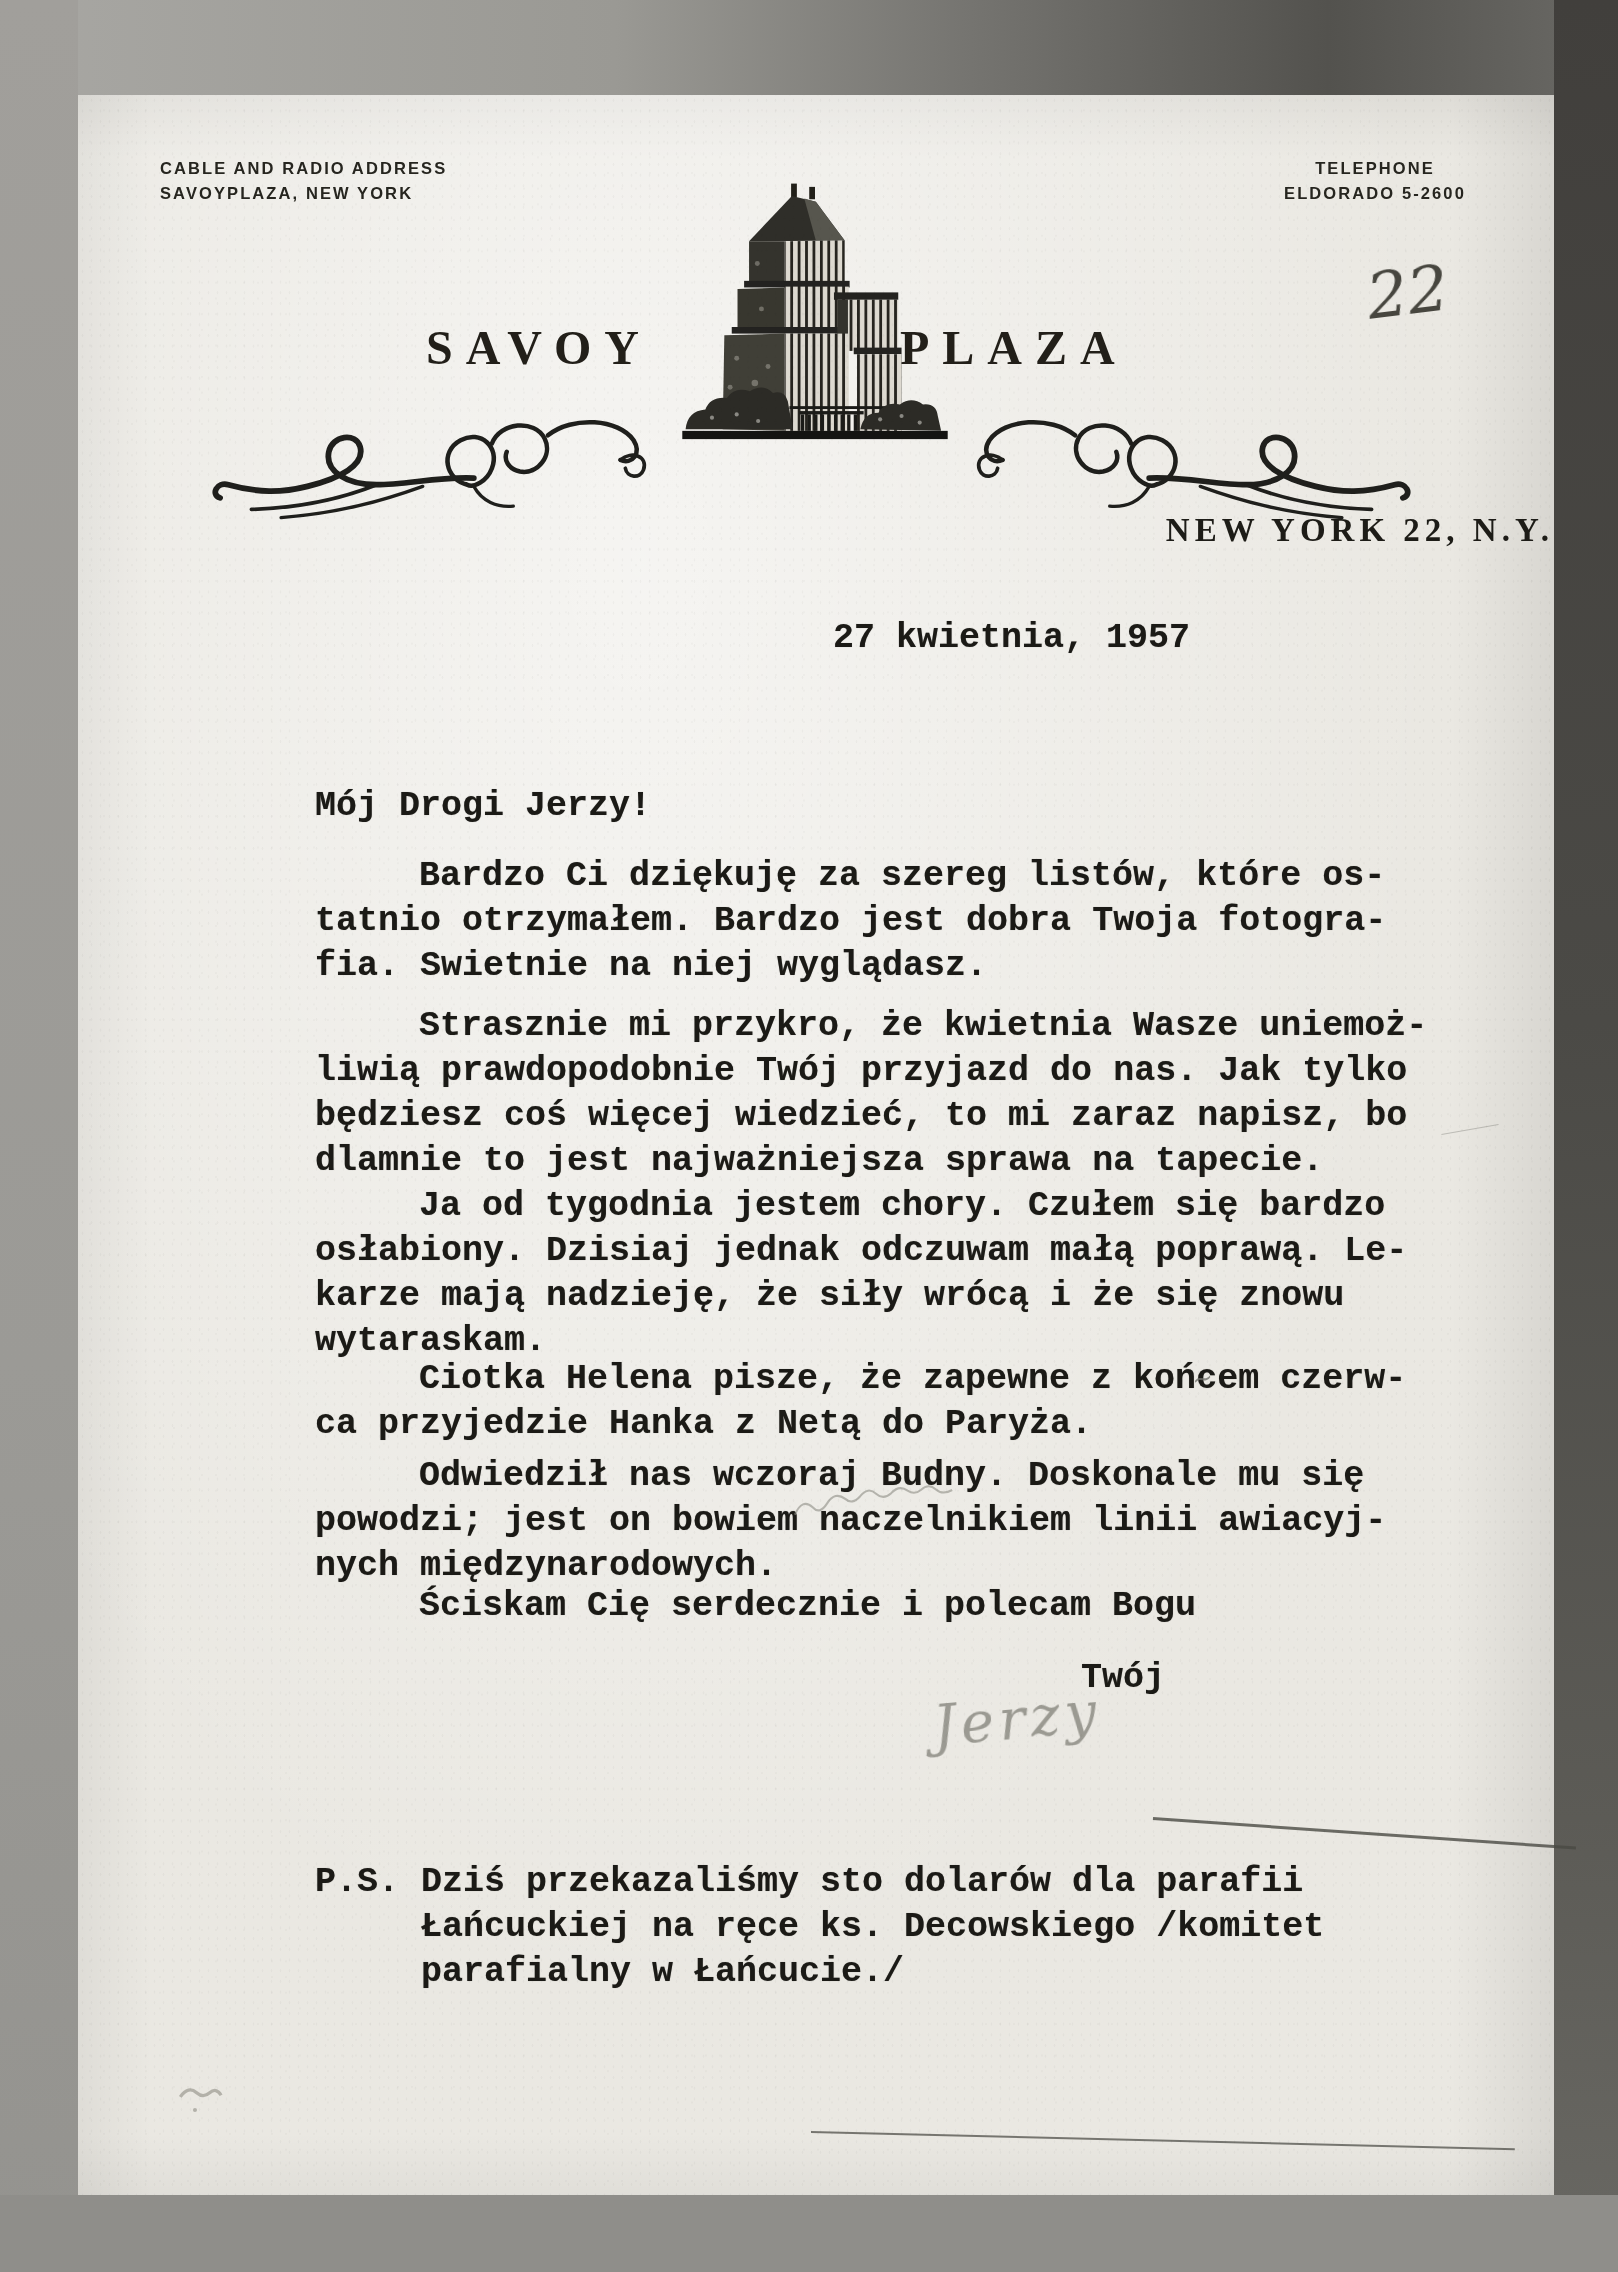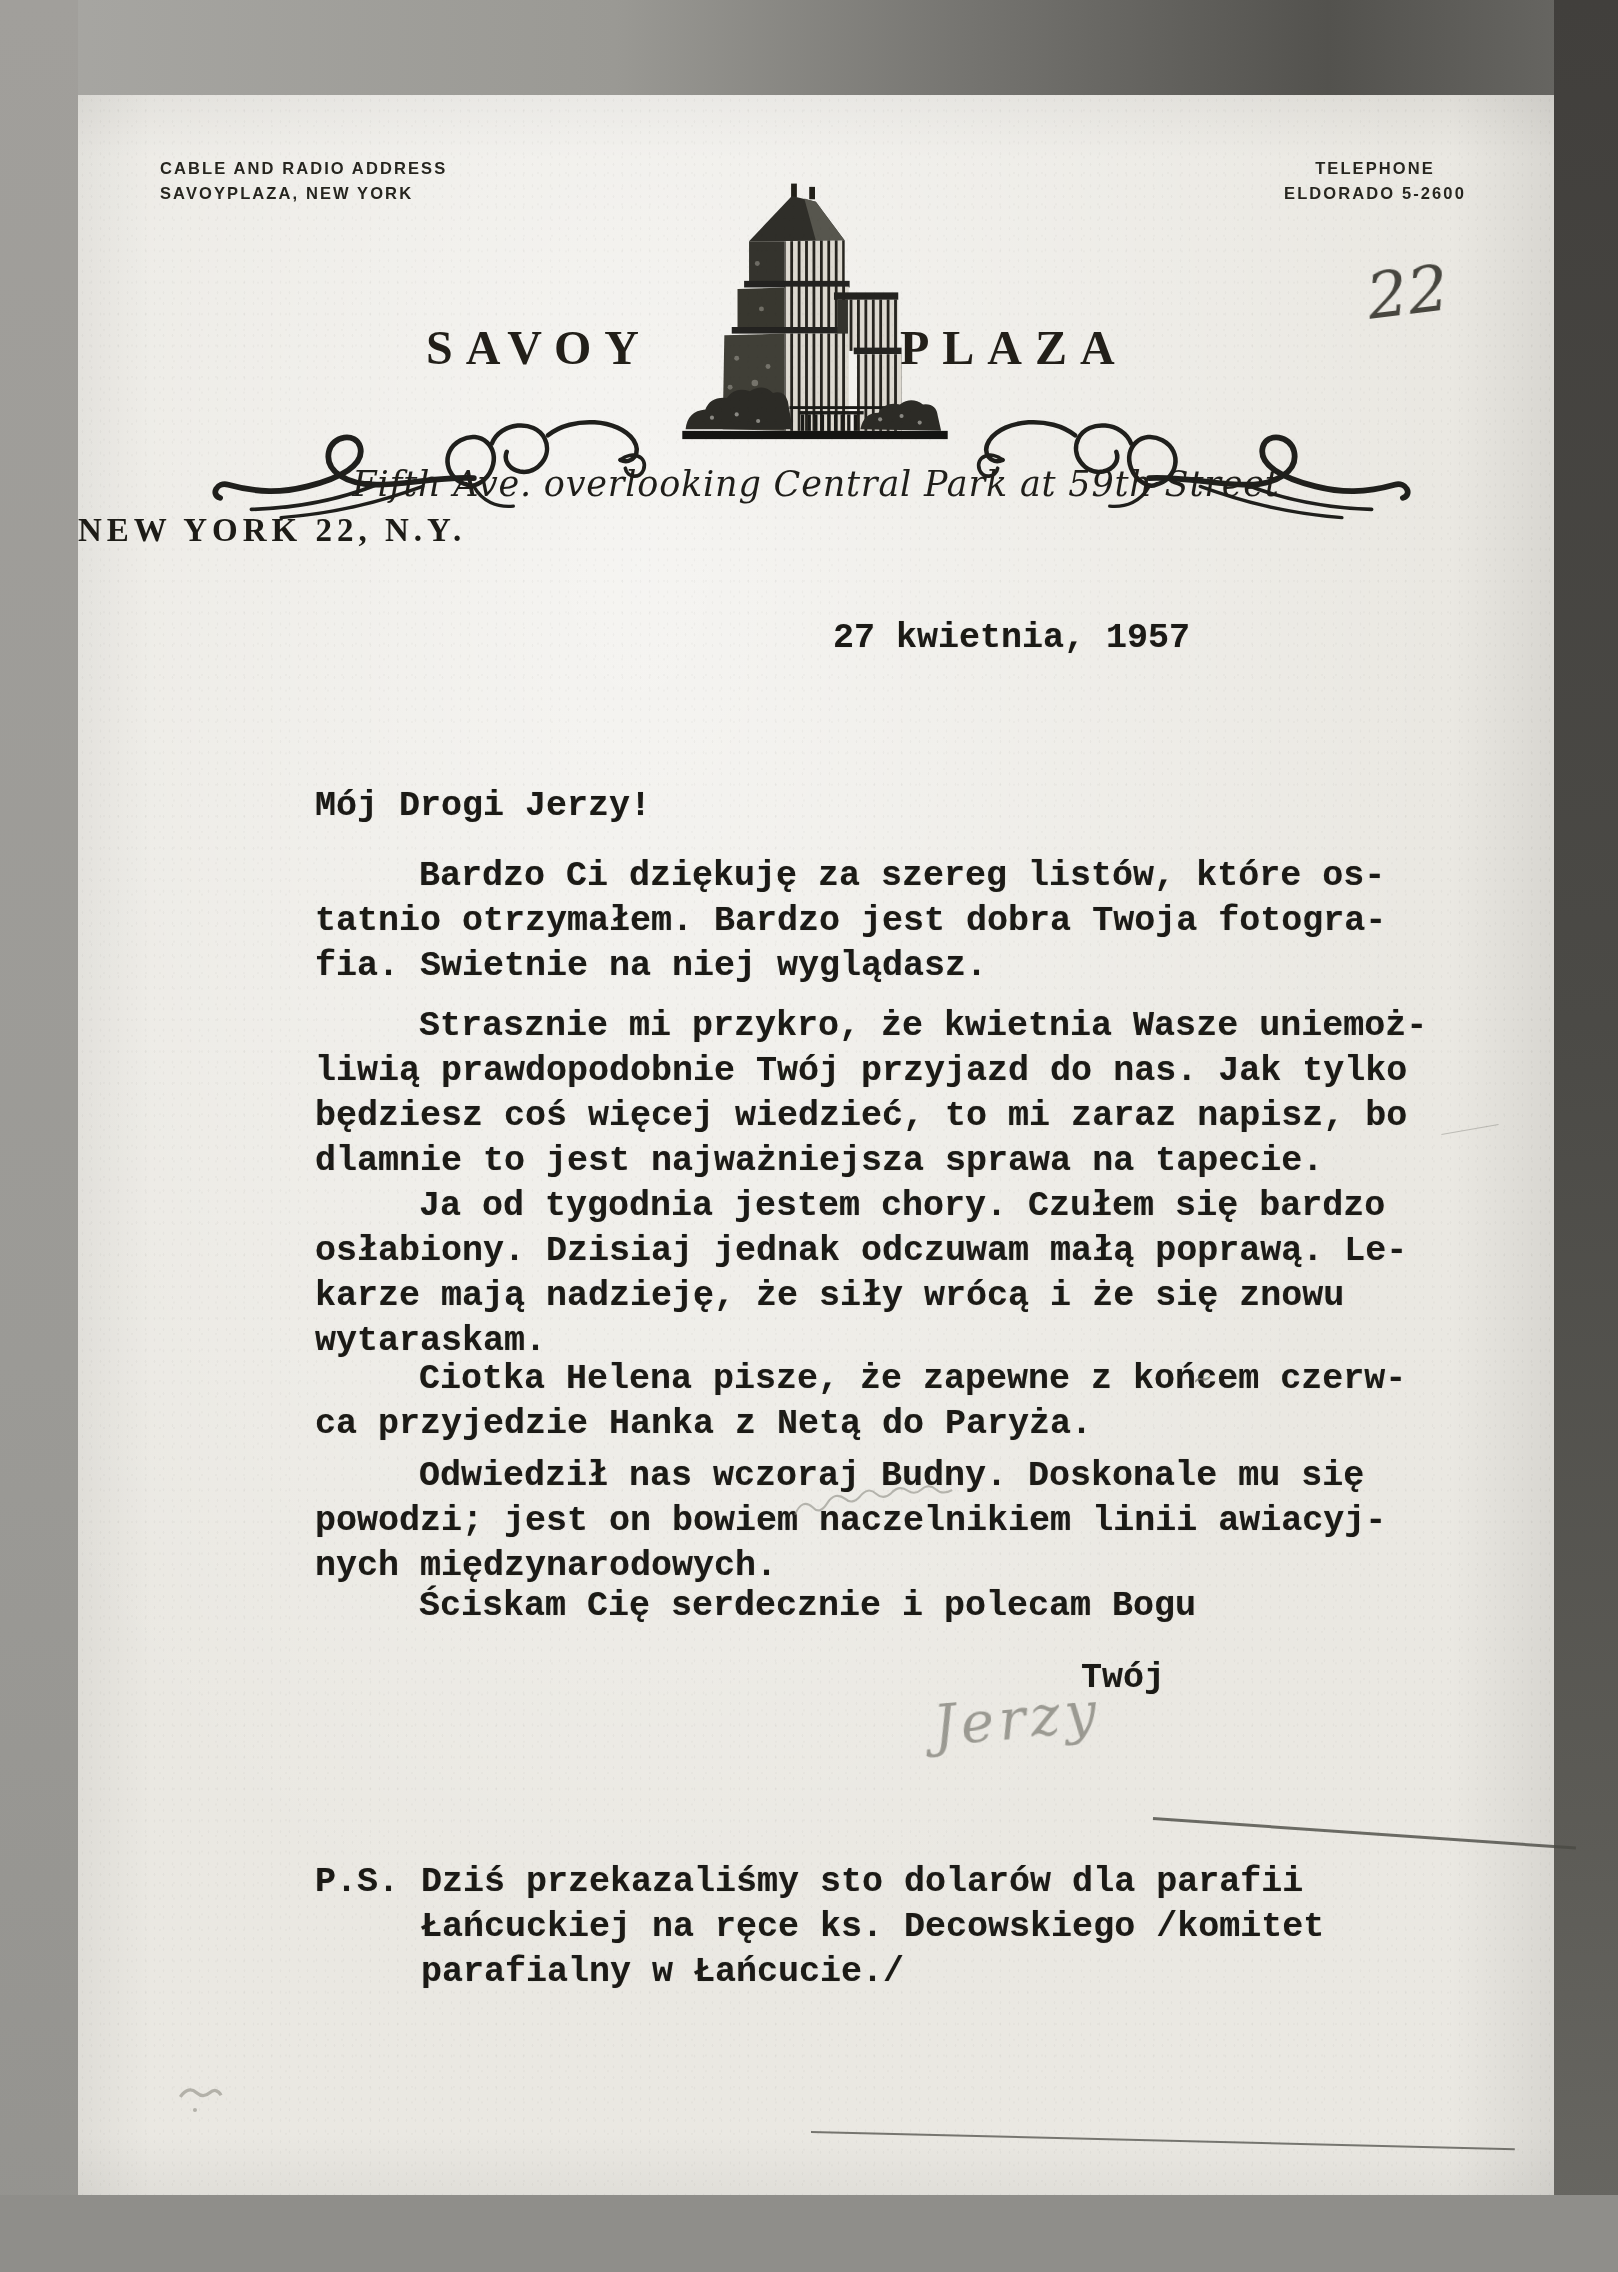--- a/index.html
+++ b/index.html
@@ -34,21 +34,21 @@
       text-shadow:0 0 0.8px rgba(20,20,15,.4);}
   .indent{text-indent:104px;}
   
   .lh-small{position:absolute;font-family:"Liberation Sans",sans-serif;font-weight:700;
       font-size:16.5px;line-height:25px;letter-spacing:2.1px;color:#26251f;}
   .lh-phone{text-align:center;width:214px;}
   .hotel-name{position:absolute;font-family:"Liberation Serif",serif;font-weight:700;
       font-size:48px;line-height:1;letter-spacing:13px;color:#221f19;}
   .script{position:absolute;left:0;top:369px;width:1476px;text-align:center;
       font-family:"DejaVu Serif",serif;font-style:italic;font-size:35px;color:#1f1e1a;letter-spacing:0.8px;}
-  .city{position:absolute;left:0;top:417px;width:1476px;text-align:left;
+  .city{position:absolute;left:0;top:417px;width:1476px;text-align:right;
       font-family:"Liberation Serif",serif;font-weight:700;font-size:33px;letter-spacing:5px;color:#1d1c17;}
   
   .pencil-22{position:absolute;left:1289px;top:161px;font-family:"DejaVu Serif",serif;
       font-style:italic;font-size:64px;color:#47463f;transform:rotate(-7deg);filter:blur(0.3px);}
   .pencil-sig{position:absolute;left:855px;top:1591px;font-family:"DejaVu Serif",serif;
       font-style:italic;font-size:56px;color:var(--pencil,#8e8d85);opacity:.85;
       transform:rotate(-5deg);filter:blur(0.5px);letter-spacing:5px;}
   .sig-line{position:absolute;left:1075px;top:1722px;width:424px;height:2.5px;background:#4a4a44;
       opacity:.8;transform:rotate(4deg);transform-origin:left center;}
   .scratch{position:absolute;left:733px;top:2036px;width:704px;height:1.6px;background:#45443f;
@@ -159,21 +159,20 @@
         <path d="M 96 128 c 72 -6 122 -20 172 -38" stroke-width="4"></path>
         <path d="M 322 88 c -26 -6 -34 -40 -8 -54 c 24 -13 48 8 38 34 c -6 16 -22 24 -30 20" stroke-width="5.5"></path>
         <path d="M 352 38 c 10 -26 52 -30 64 -6 c 10 20 -8 44 -30 40 c -14 -3 -20 -14 -16 -24" stroke-width="5.5"></path>
         <path d="M 420 28 c 30 -24 86 -20 104 6 c 10 16 -2 30 -16 24" stroke-width="5.5"></path>
         <path d="M 508 58 c 14 -12 34 -4 28 12 c -4 11 -20 10 -22 -2" stroke-width="4.5"></path>
         <path d="M 330 90 c 10 18 28 26 48 24" stroke-width="4"></path>
       </g>
       <use href="#flourish-left" transform="translate(1480,0) scale(-1,1)"></use>
     </svg>
 
-    <div class="script">Fifth Ave. overlooking Central Park at 59th Street</div>
     <div class="city">NEW YORK 22, N.Y.</div>
 
     <div class="tw" style="left:755px;top:521px">27 kwietnia, 1957</div>
 
     <div class="tw" style="left:237px;top:689px">Mój Drogi Jerzy!</div>
 
     <div class="tw indent" style="left:237px;top:759px;width:1153px">Bardzo Ci dziękuję za szereg listów, które os-
 tatnio otrzymałem.  Bardzo jest dobra Twoja fotogra-
 fia.  Swietnie na niej wyglądasz.</div>
     <div class="tw indent" style="left:237px;top:909px;width:1153px">Strasznie mi przykro, że kwietnia Wasze uniemoż-

